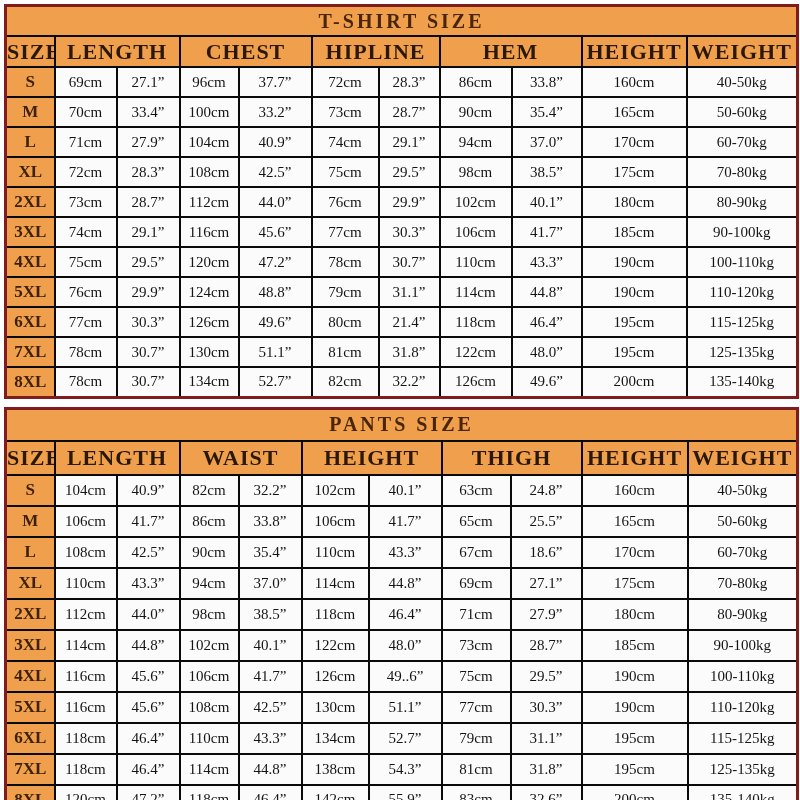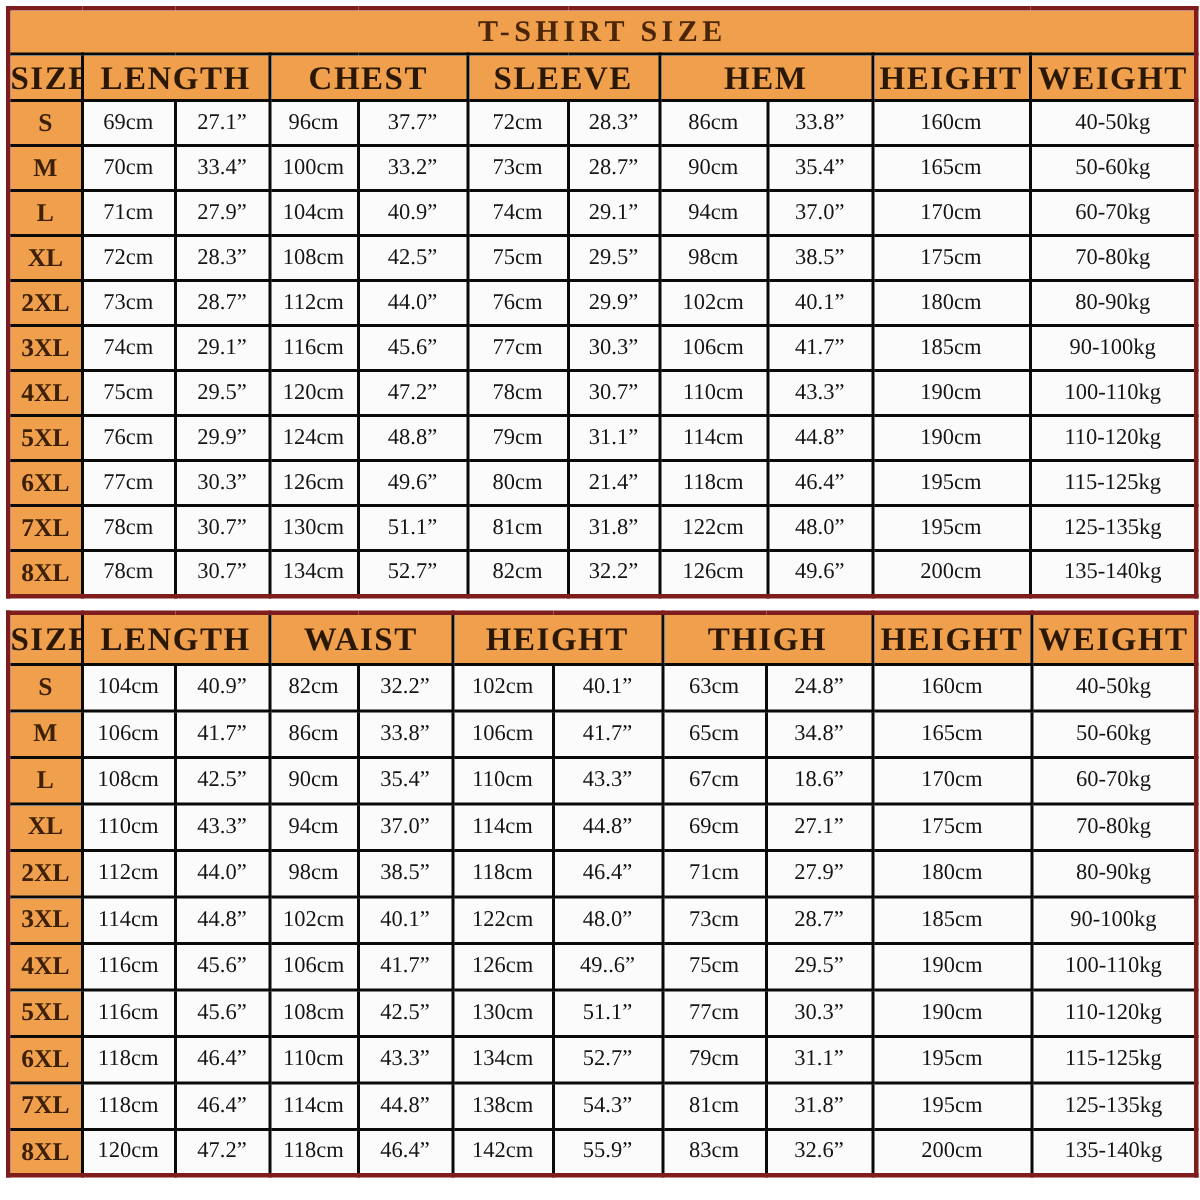--- a/index.html
+++ b/index.html
@@ -82,21 +82,21 @@
           <col style="width:111px">
       </colgroup>
       <thead>
         <tr>
           <th class="title" colspan="11">T-SHIRT SIZE</th>
         </tr>
         <tr class="header-row">
             <th colspan="1">SIZE</th>
             <th colspan="2">LENGTH</th>
             <th colspan="2">CHEST</th>
-            <th colspan="2">SLEEVE</th>
+            <th colspan="2">HIPLINE</th>
             <th colspan="2">HEM</th>
             <th colspan="1">HEIGHT</th>
             <th colspan="1">WEIGHT</th>
           </tr>
       </thead>
       <tbody>
           <tr>
             <th class="rowlabel">S</th>
             <td>69cm</td>
             <td>27.1”</td>
@@ -252,20 +252,23 @@
         <col style="width:59px">
           <col style="width:63px">
           <col style="width:67px">
         <col style="width:73px">
           <col style="width:69px">
           <col style="width:71px">
         <col style="width:106px">
           <col style="width:110px">
       </colgroup>
       <thead>
+        <tr>
+          <th class="title" colspan="11">PANTS SIZE</th>
+        </tr>
         <tr class="header-row">
             <th colspan="1">SIZE</th>
             <th colspan="2">LENGTH</th>
             <th colspan="2">WAIST</th>
             <th colspan="2">HEIGHT</th>
             <th colspan="2">THIGH</th>
             <th colspan="1">HEIGHT</th>
             <th colspan="1">WEIGHT</th>
           </tr>
       </thead>
@@ -285,21 +288,21 @@
           </tr>
           <tr>
             <th class="rowlabel">M</th>
             <td>106cm</td>
             <td>41.7”</td>
             <td>86cm</td>
             <td>33.8”</td>
             <td>106cm</td>
             <td>41.7”</td>
             <td>65cm</td>
-            <td>34.8”</td>
+            <td>25.5”</td>
             <td>165cm</td>
             <td>50-60kg</td>
           </tr>
           <tr>
             <th class="rowlabel">L</th>
             <td>108cm</td>
             <td>42.5”</td>
             <td>90cm</td>
             <td>35.4”</td>
             <td>110cm</td>

